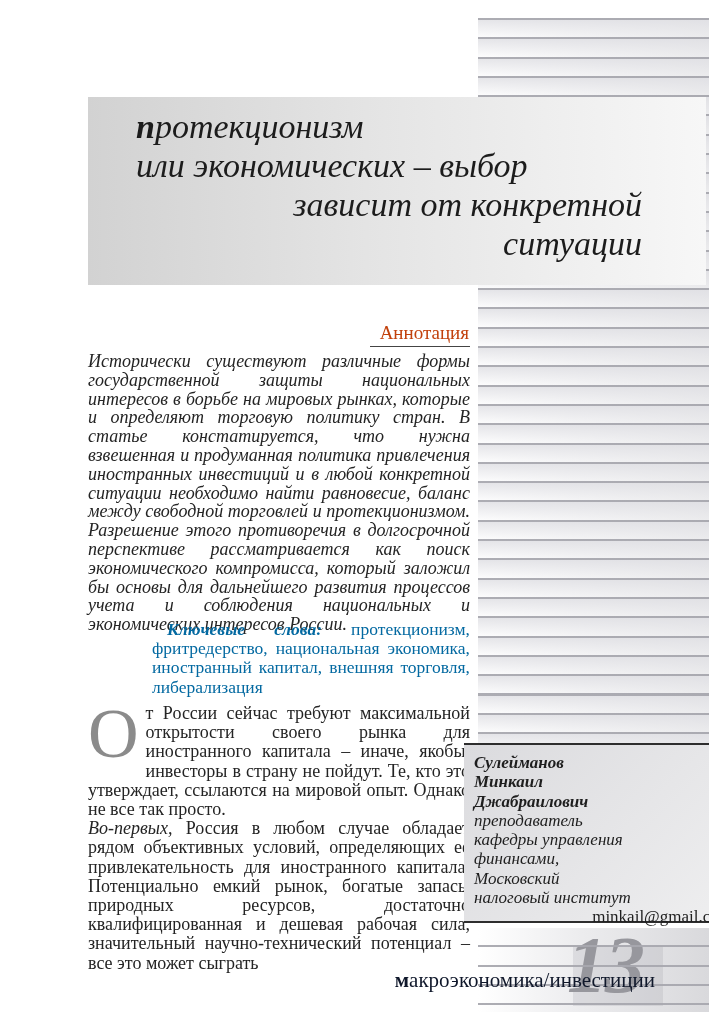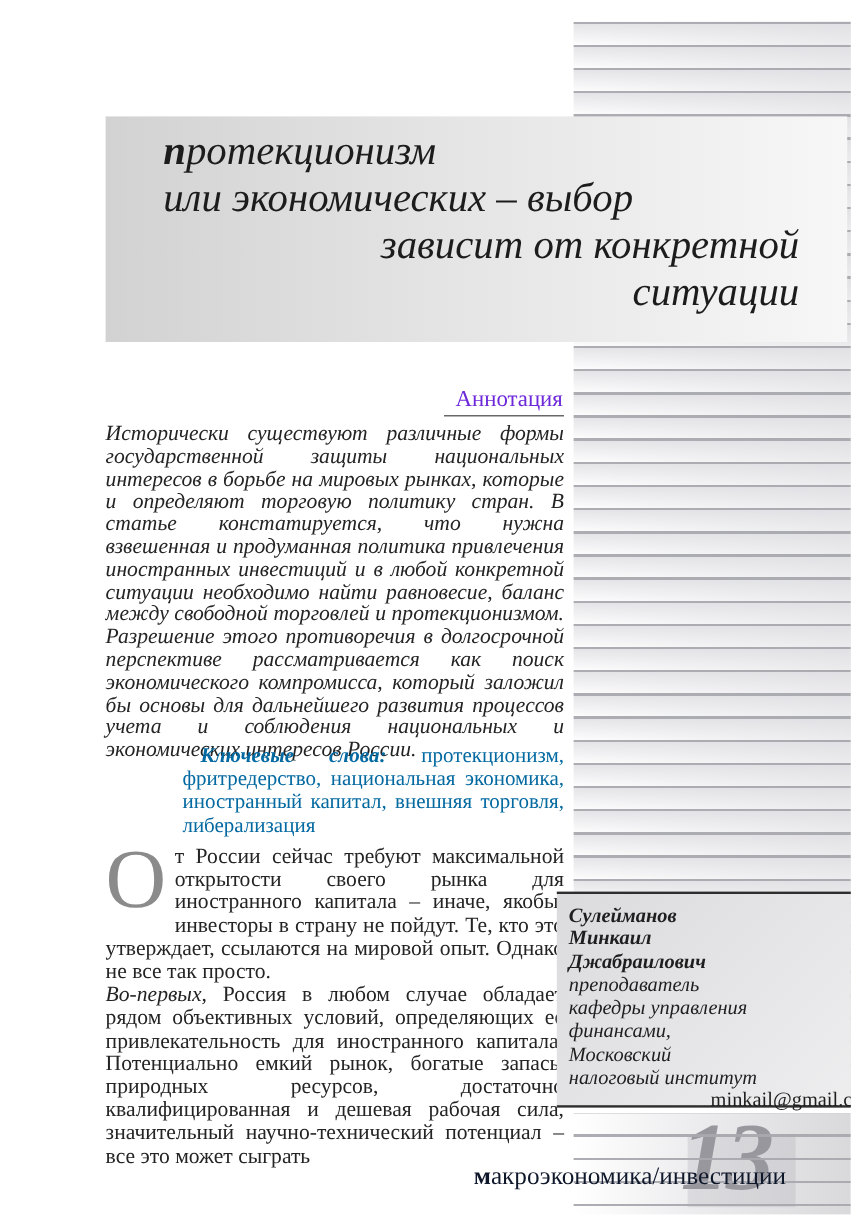--- a/index.html
+++ b/index.html
@@ -40,29 +40,29 @@
     position:absolute;left:88px;top:97px;width:618px;height:188px;
     background:linear-gradient(to right,#d2d2d2 0%,#e4e4e4 45%,#f7f7f7 100%);
     z-index:2;
     font-style:italic;
     font-size:34px;line-height:39px;
     color:#1c1c1c;
     padding-top:10px;box-sizing:border-box;
   }
   .title-line{white-space:nowrap;}
   .title-left{text-align:left;padding-left:10px;margin-left:38px;}
-  .title-right{text-align:right;padding-right:40px;}
+  .title-right{text-align:right;padding-right:64px;}
   .lead-bold{font-weight:bold;}
 
   
   .col{position:absolute;left:88px;width:382px;z-index:2;}
 
   .annotation-head-row{text-align:right;}
   .annotation-head{
-    display:inline-block;font-style:normal;font-size:19px;color:#6d28d9;
+    display:inline-block;font-style:normal;font-size:19px;color:#c2410c;
     border-bottom:1.5px solid #444;padding:0 1px 2px 10px;
   }
   .annotation-body{
     margin-top:5px;
     font-style:italic;font-size:18px;line-height:18.8px;
     text-align:justify;color:#242424;
   }
   .keywords{
     margin-left:64px;text-indent:15px;
     font-size:17.5px;line-height:19.2px;text-align:justify;color:#0369a1;

